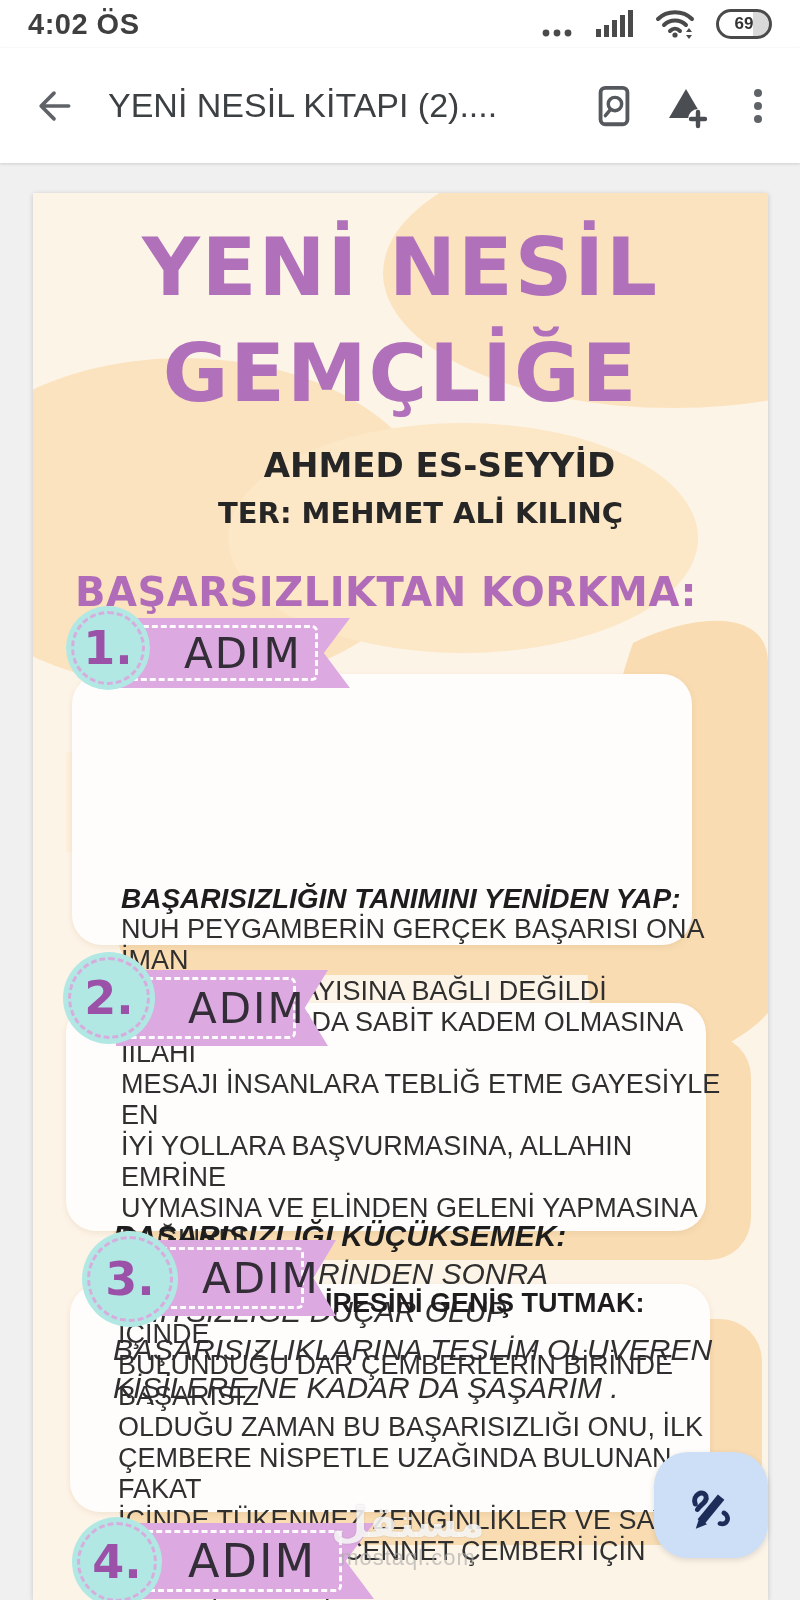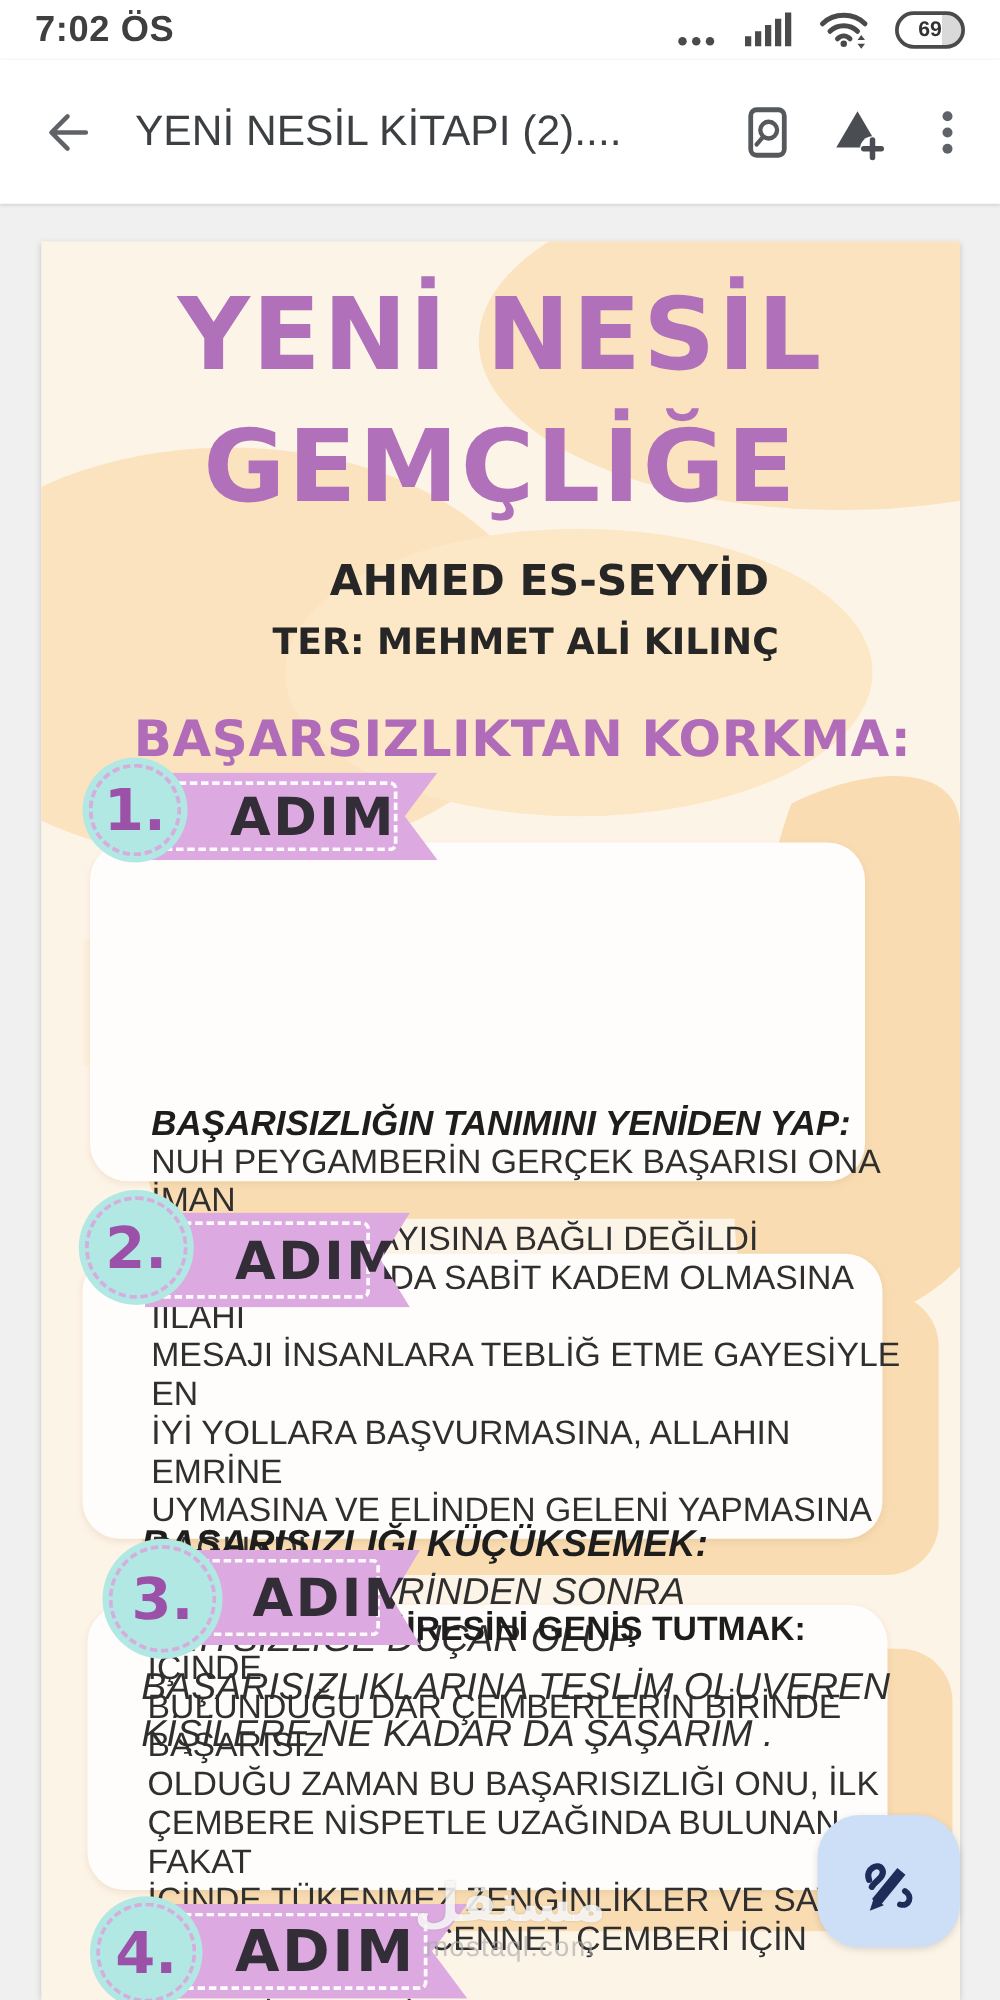--- a/index.html
+++ b/index.html
@@ -27,27 +27,27 @@
   .card{position:absolute;background:#fffdfb;border-radius:30px;z-index:3;
         box-shadow:0 2px 6px rgba(190,150,100,.18);box-sizing:border-box;}
   .doc-title{position:absolute;left:0;top:22px;width:735px;text-align:center;z-index:4;
              font-family:"DejaVu Sans",sans-serif;font-weight:800;font-size:80px;line-height:106px;
              color:#b071ba;letter-spacing:2px;}
   .author{position:absolute;left:0;top:252px;width:735px;text-align:center;z-index:4;
           font-family:"DejaVu Sans",sans-serif;font-weight:700;font-size:34px;color:#262626;padding-left:39px;}
   .translator{position:absolute;left:0;top:303px;width:735px;text-align:center;z-index:4;
           font-family:"DejaVu Sans",sans-serif;font-weight:700;font-size:29px;color:#262626;margin-left:20px;}
   .section-heading{position:absolute;left:42px;top:376px;z-index:4;
-          font-family:"DejaVu Sans",sans-serif;font-weight:800;font-size:40px;color:#b06cb8;letter-spacing:.5px;margin-left:32px;}
+          font-family:"DejaVu Sans",sans-serif;font-weight:800;font-size:40px;color:#b06cb8;letter-spacing:.5px;}
   
   .ribbon{position:absolute;background:#dca9e0;z-index:5;
           clip-path:polygon(0 0,100% 0,89% 50%,100% 100%,0 100%);
           display:flex;align-items:center;box-sizing:border-box;}
   .ribbon::before{content:"";position:absolute;inset:7px 32px 7px 7px;border:3px dashed rgba(255,255,255,.95);border-radius:6px;}
-  .ribbon .adim{position:relative;font-family:"DejaVu Sans",sans-serif;font-weight:700;font-size:42px;
+  .ribbon .adim{position:relative;font-family:"DejaVu Sans",sans-serif;font-weight:400;font-size:42px;
           color:#332d38;letter-spacing:2px;margin-left:72px;}
   .num-circle{position:absolute;background:#b2e8e4;border-radius:50%;z-index:6;
           display:flex;align-items:center;justify-content:center;}
   .num-circle::before{content:"";position:absolute;inset:5px;border:3px dashed #d6aede;border-radius:50%;}
   .num-circle span{position:relative;font-family:"DejaVu Sans",sans-serif;font-weight:700;font-size:46px;color:#9c51a8;}
   
   .step-text{position:absolute;z-index:4;color:#2f2f2f;font-family:"Liberation Sans",sans-serif;}
   .lead-bi{font-weight:700;font-style:italic;color:#1d1d1d;}
   .lead-b{font-weight:700;color:#1d1d1d;}
   .pre{white-space:pre-line;}
@@ -66,21 +66,21 @@
   .fab{position:absolute;left:654px;top:1452px;width:114px;height:106px;border-radius:34px;
        background:#cddff6;z-index:20;display:flex;align-items:center;justify-content:center;
        box-shadow:0 2px 6px rgba(0,0,0,.12);}
 </style>
 </head>
 <body>
 
 <div class="screen">
 
   <div class="status-bar">
-    <div class="status-time">7:02 ÖS</div>
+    <div class="status-time">4:02 ÖS</div>
     <div class="status-right">
       <svg width="34" height="30" viewBox="0 0 34 30">
         <circle cx="5" cy="24" r="3.4" fill="#4a4a4a"></circle>
           <circle cx="16" cy="24" r="3.4" fill="#4a4a4a"></circle>
           <circle cx="27" cy="24" r="3.4" fill="#4a4a4a"></circle>
       </svg>
       <svg width="38" height="30" viewBox="0 0 38 30">
         <rect x="0" y="20" width="5" height="8" fill="#4a4a4a"></rect>
           <rect x="8" y="16" width="5" height="12" fill="#4a4a4a"></rect>
         <rect x="16" y="11" width="5" height="17" fill="#4a4a4a"></rect>

